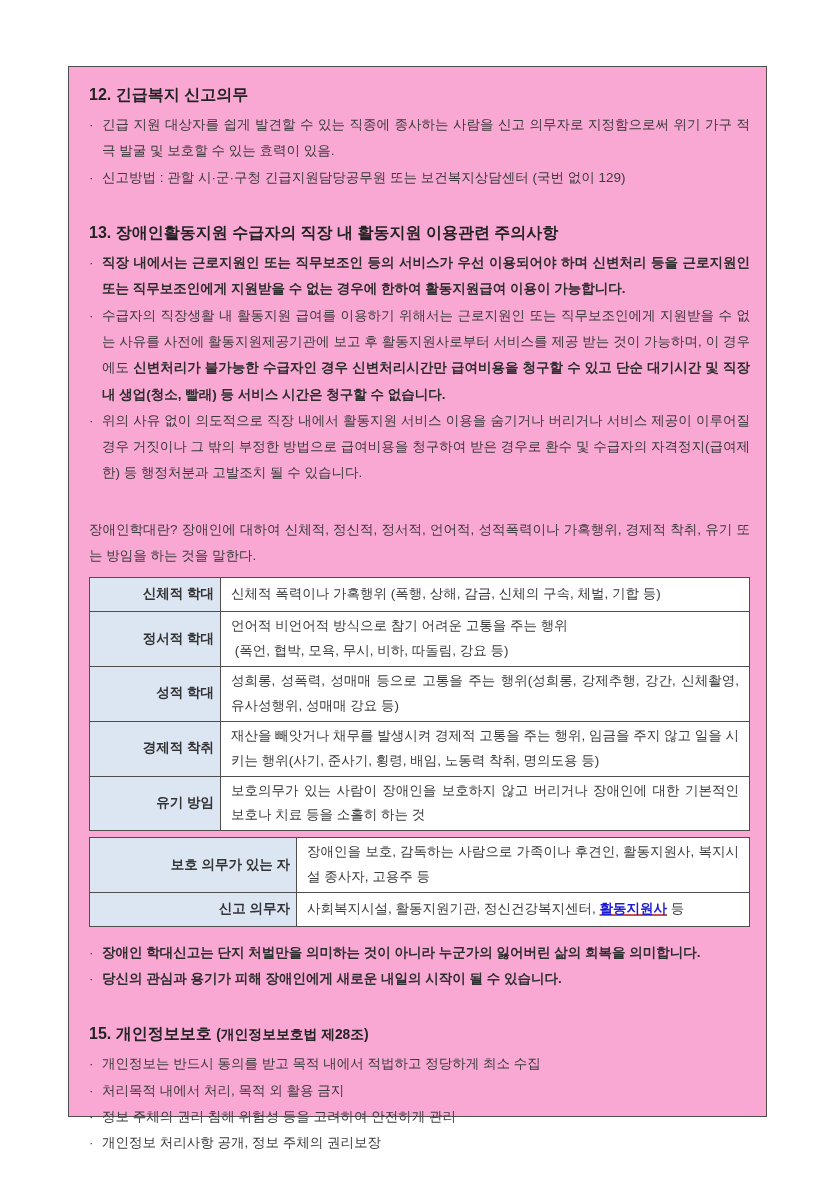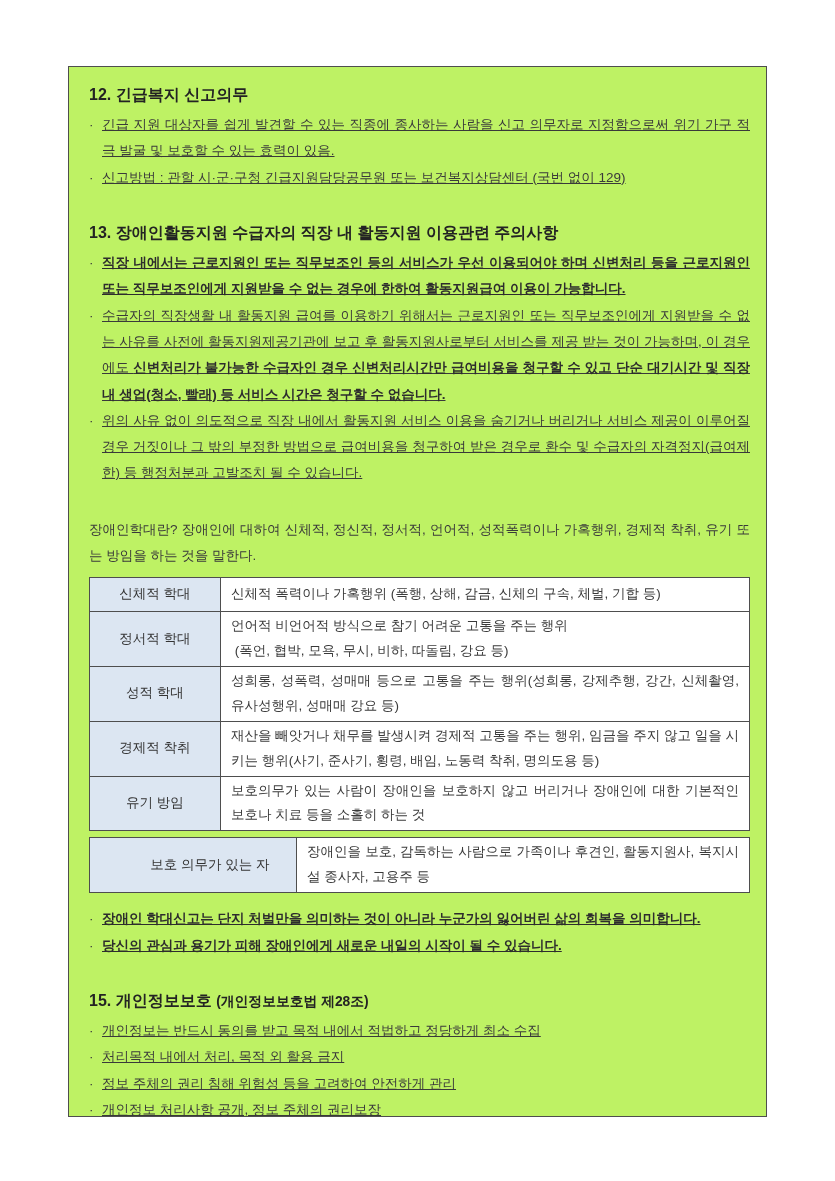--- a/index.html
+++ b/index.html
@@ -2,44 +2,44 @@
 <html><head>
 <meta charset="utf-8">
 <style>
   html,body{margin:0;padding:0;}
   body{
     width:835px;height:1181px;background:#ffffff;position:relative;
     font-family:"Liberation Sans",sans-serif;color:#3a3a3a;
   }
   .page-frame{
     position:absolute;left:68px;top:66px;width:699px;height:1051px;
-    border:1.5px solid #4e4e4e;box-sizing:border-box;background:#bef264;
+    border:1.5px solid #4e4e4e;box-sizing:border-box;background:#f9a8d4;
   }
   .content{
     padding:16px 16px 0 20px;font-size:13.5px;line-height:1.95;text-align:justify;
   }
   .sec{margin-bottom:30px;}
   .sec:last-child{margin-bottom:0;}
   .sec-heading{
     font-size:16px;font-weight:bold;color:#232323;margin:0 0 5px 0;line-height:1.5;
     text-align:left;
   }
   .sec-heading .law{font-size:13.8px;}
   .bullet{display:flex;}
   .dot{width:13px;flex:none;}
-  .btxt{flex:1;text-decoration:underline;}
+  .btxt{flex:1;}
   .bold{font-weight:bold;color:#2d2d2d;}
   .intro{margin:0;}
   table{
     width:100%;border-collapse:collapse;font-size:13.5px;margin-top:8px;
     border:1.5px solid #454545;
   }
   td{border:1px solid #4e4e4e;vertical-align:middle;}
   td.lbl{
-    background:#dce6f2;font-weight:normal;text-align:center;
+    background:#dce6f2;font-weight:bold;text-align:right;
     width:118px;padding:3px 6px;color:#333333;
   }
   .t2 td.lbl{width:160px;padding-left:40px;}
   td.desc{padding:2px 10px;text-align:justify;line-height:1.85;background:#ffffff;}
   .t2{margin-top:6px;}
   .desc-line2{white-space:pre-wrap;}
   .after-table{margin-top:13px;}
   .doc-link{
     color:#1d1dcf;font-weight:bold;cursor:pointer;
     text-decoration:underline;text-decoration-color:#c9504f;text-decoration-thickness:2px;
@@ -109,20 +109,24 @@
           </tr>
         </tbody>
       </table>
 
       <table class="t2">
         <tbody>
           <tr>
             <td class="lbl">보호 의무가 있는 자</td>
             <td class="desc">장애인을 보호, 감독하는 사람으로 가족이나 후견인, 활동지원사, 복지시설 종사자, 고용주 등</td>
           </tr>
+          <tr>
+            <td class="lbl">신고 의무자</td>
+            <td class="desc"><span>사회복지시설, 활동지원기관, 정신건강복지센터, </span><a class="doc-link">활동지원사</a><span> 등</span></td>
+          </tr>
         </tbody>
       </table>
 
       <div class="bullet after-table">
         <span class="dot">·</span>
         <span class="btxt bold">장애인 학대신고는 단지 처벌만을 의미하는 것이 아니라 누군가의 잃어버린 삶의 회복을 의미합니다.</span>
       </div>
       <div class="bullet">
         <span class="dot">·</span>
         <span class="btxt bold">당신의 관심과 용기가 피해 장애인에게 새로운 내일의 시작이 될 수 있습니다.</span>

